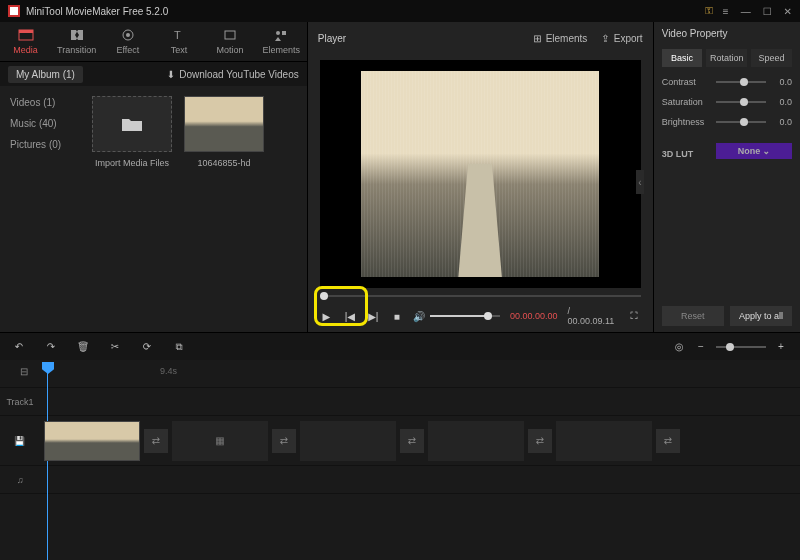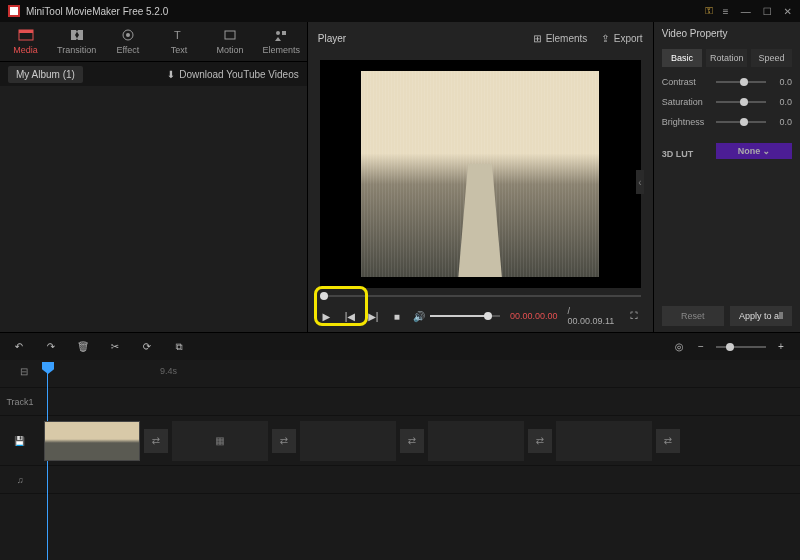--- a/index.html
+++ b/index.html
@@ -153,20 +153,41 @@
               <polygon points="5,9 8,13 2,13" fill="#999"></polygon>
             </svg>
           </span><span>Elements</span></div>
     </div>
     <div class="album-bar">
       <span class="alb">My Album (1)</span>
       <span class="dl">
           <span>⬇</span>
           <span>Download YouTube Videos</span>
         </span>
+    </div>
+    <div class="lib-row">
+      <div class="lib-side">
+        <div class="li">Videos (1)</div>
+        <div class="li">Music (40)</div>
+        <div class="li">Pictures (0)</div>
+      </div>
+      <div class="lib-grid">
+        <div class="thumb">
+          <div class="box">
+              <svg width="22" height="16">
+                <path d="M1 3h7l2 2h11v10H1z" fill="#ccc"></path>
+              </svg>
+            </div>
+          <div class="cap">Import Media Files</div>
+        </div>
+        <div class="thumb">
+          <div class="box solid"></div>
+          <div class="cap">10646855-hd</div>
+        </div>
+      </div>
     </div>
   </div>
 
   <div class="player-col">
     <div class="player-head">
       <span class="pt">Player</span>
       <span class="hbtn">
           <span>⊞</span>
           <span>Elements</span>
         </span>

